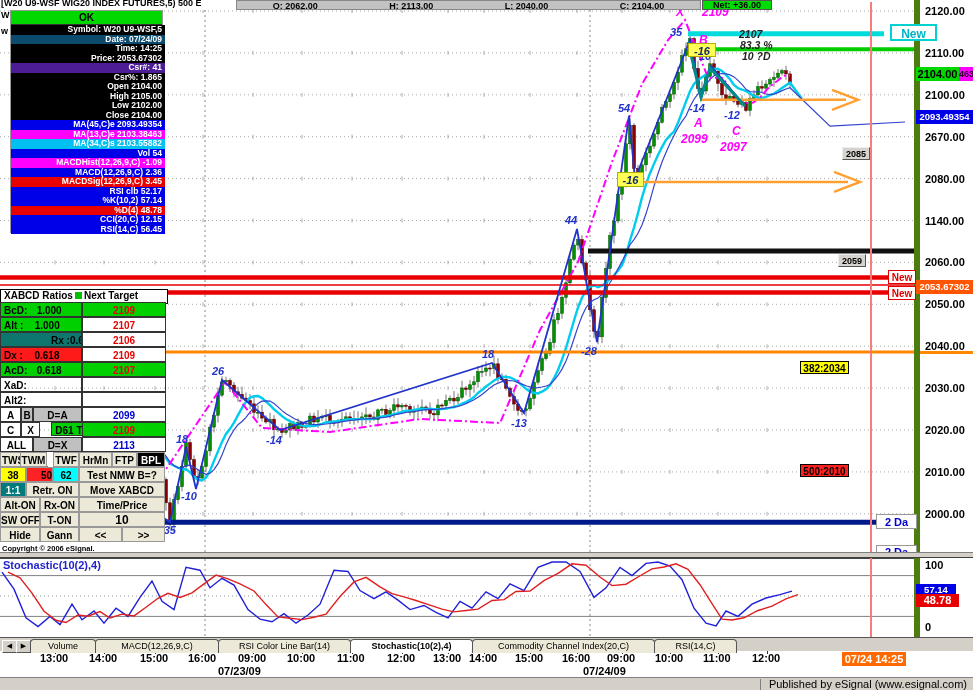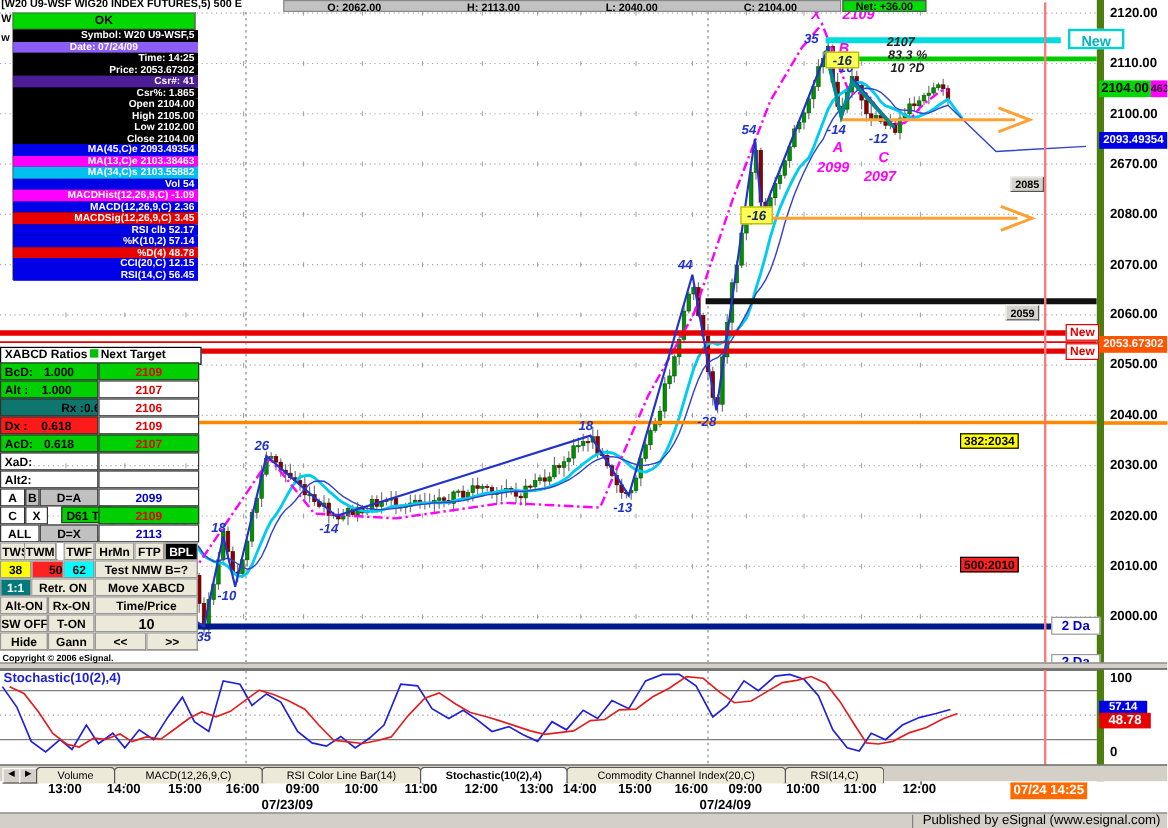--- a/index.html
+++ b/index.html
@@ -548,36 +548,36 @@
 
   <div class="abs" id="cursor-line"></div>
 
   <div class="abs" id="price-axis">
       <div style="position: absolute; left: 0px; top: 351px; width: 59px; height: 3px; line-height: 3px; background: rgb(255, 136, 0);"></div>
       <div class="ax-label" style="top: 5px;">2120.00</div>
       <div class="ax-label" style="top: 46.9px;">2110.00</div>
       <div class="ax-label" style="top: 88.8px;">2100.00</div>
       <div class="ax-label" style="top: 130.7px;">2670.00</div>
       <div class="ax-label" style="top: 172.6px;">2080.00</div>
-      <div class="ax-label" style="top: 214.5px;">2070.00</div>
+      <div class="ax-label" style="top: 214.5px;">1140.00</div>
       <div class="ax-label" style="top: 256.4px;">2060.00</div>
       <div class="ax-label" style="top: 298.3px;">2050.00</div>
       <div class="ax-label" style="top: 340.2px;">2040.00</div>
       <div class="ax-label" style="top: 382.1px;">2030.00</div>
       <div class="ax-label" style="top: 424px;">2020.00</div>
       <div class="ax-label" style="top: 465.9px;">2010.00</div>
       <div class="ax-label" style="top: 507.8px;">2000.00</div>
       <div class="stoch-ax" style="top: 559px;">100</div>
       <div class="stoch-ax" style="top: 621px;">0</div>
     </div>
 
   <div class="abs" id="data-window">
     <div class="abs" id="dw-header">OK</div>
   <div class="dw-row" style="position: absolute; top: 14px; background: rgb(0, 0, 0);">Symbol: W20 U9-WSF,5</div>
-      <div class="dw-row" style="position: absolute; top: 23.5px; background: #8b5cf6; text-align: center;">Date: 07/24/09</div>
+      <div class="dw-row" style="position: absolute; top: 23.5px; background: #0c4a6e;">Date: 07/24/09</div>
       <div class="dw-row" style="position: absolute; top: 33px; background: rgb(0, 0, 0);">Time: 14:25</div>
       <div class="dw-row" style="position: absolute; top: 42.5px; background: rgb(0, 0, 0);">Price: 2053.67302</div>
       <div class="dw-row" style="position: absolute; top: 52px; background: #4c1d95;">Csr#: 41</div>
       <div class="dw-row" style="position: absolute; top: 61.5px; background: rgb(0, 0, 0);">Csr%: 1.865</div>
       <div class="dw-row" style="position: absolute; top: 71px; background: rgb(0, 0, 0);">Open 2104.00</div>
       <div class="dw-row" style="position: absolute; top: 80.5px; background: rgb(0, 0, 0);">High 2105.00</div>
       <div class="dw-row" style="position: absolute; top: 90px; background: rgb(0, 0, 0);">Low 2102.00</div>
       <div class="dw-row" style="position: absolute; top: 99.5px; background: rgb(0, 0, 0);">Close 2104.00</div>
       <div class="dw-row" style="position: absolute; top: 109px; background: rgb(0, 0, 232);">MA(45,C)e 2093.49354</div>
       <div class="dw-row" style="position: absolute; top: 118.5px; background: rgb(255, 0, 255);">MA(13,C)e 2103.38463</div>

